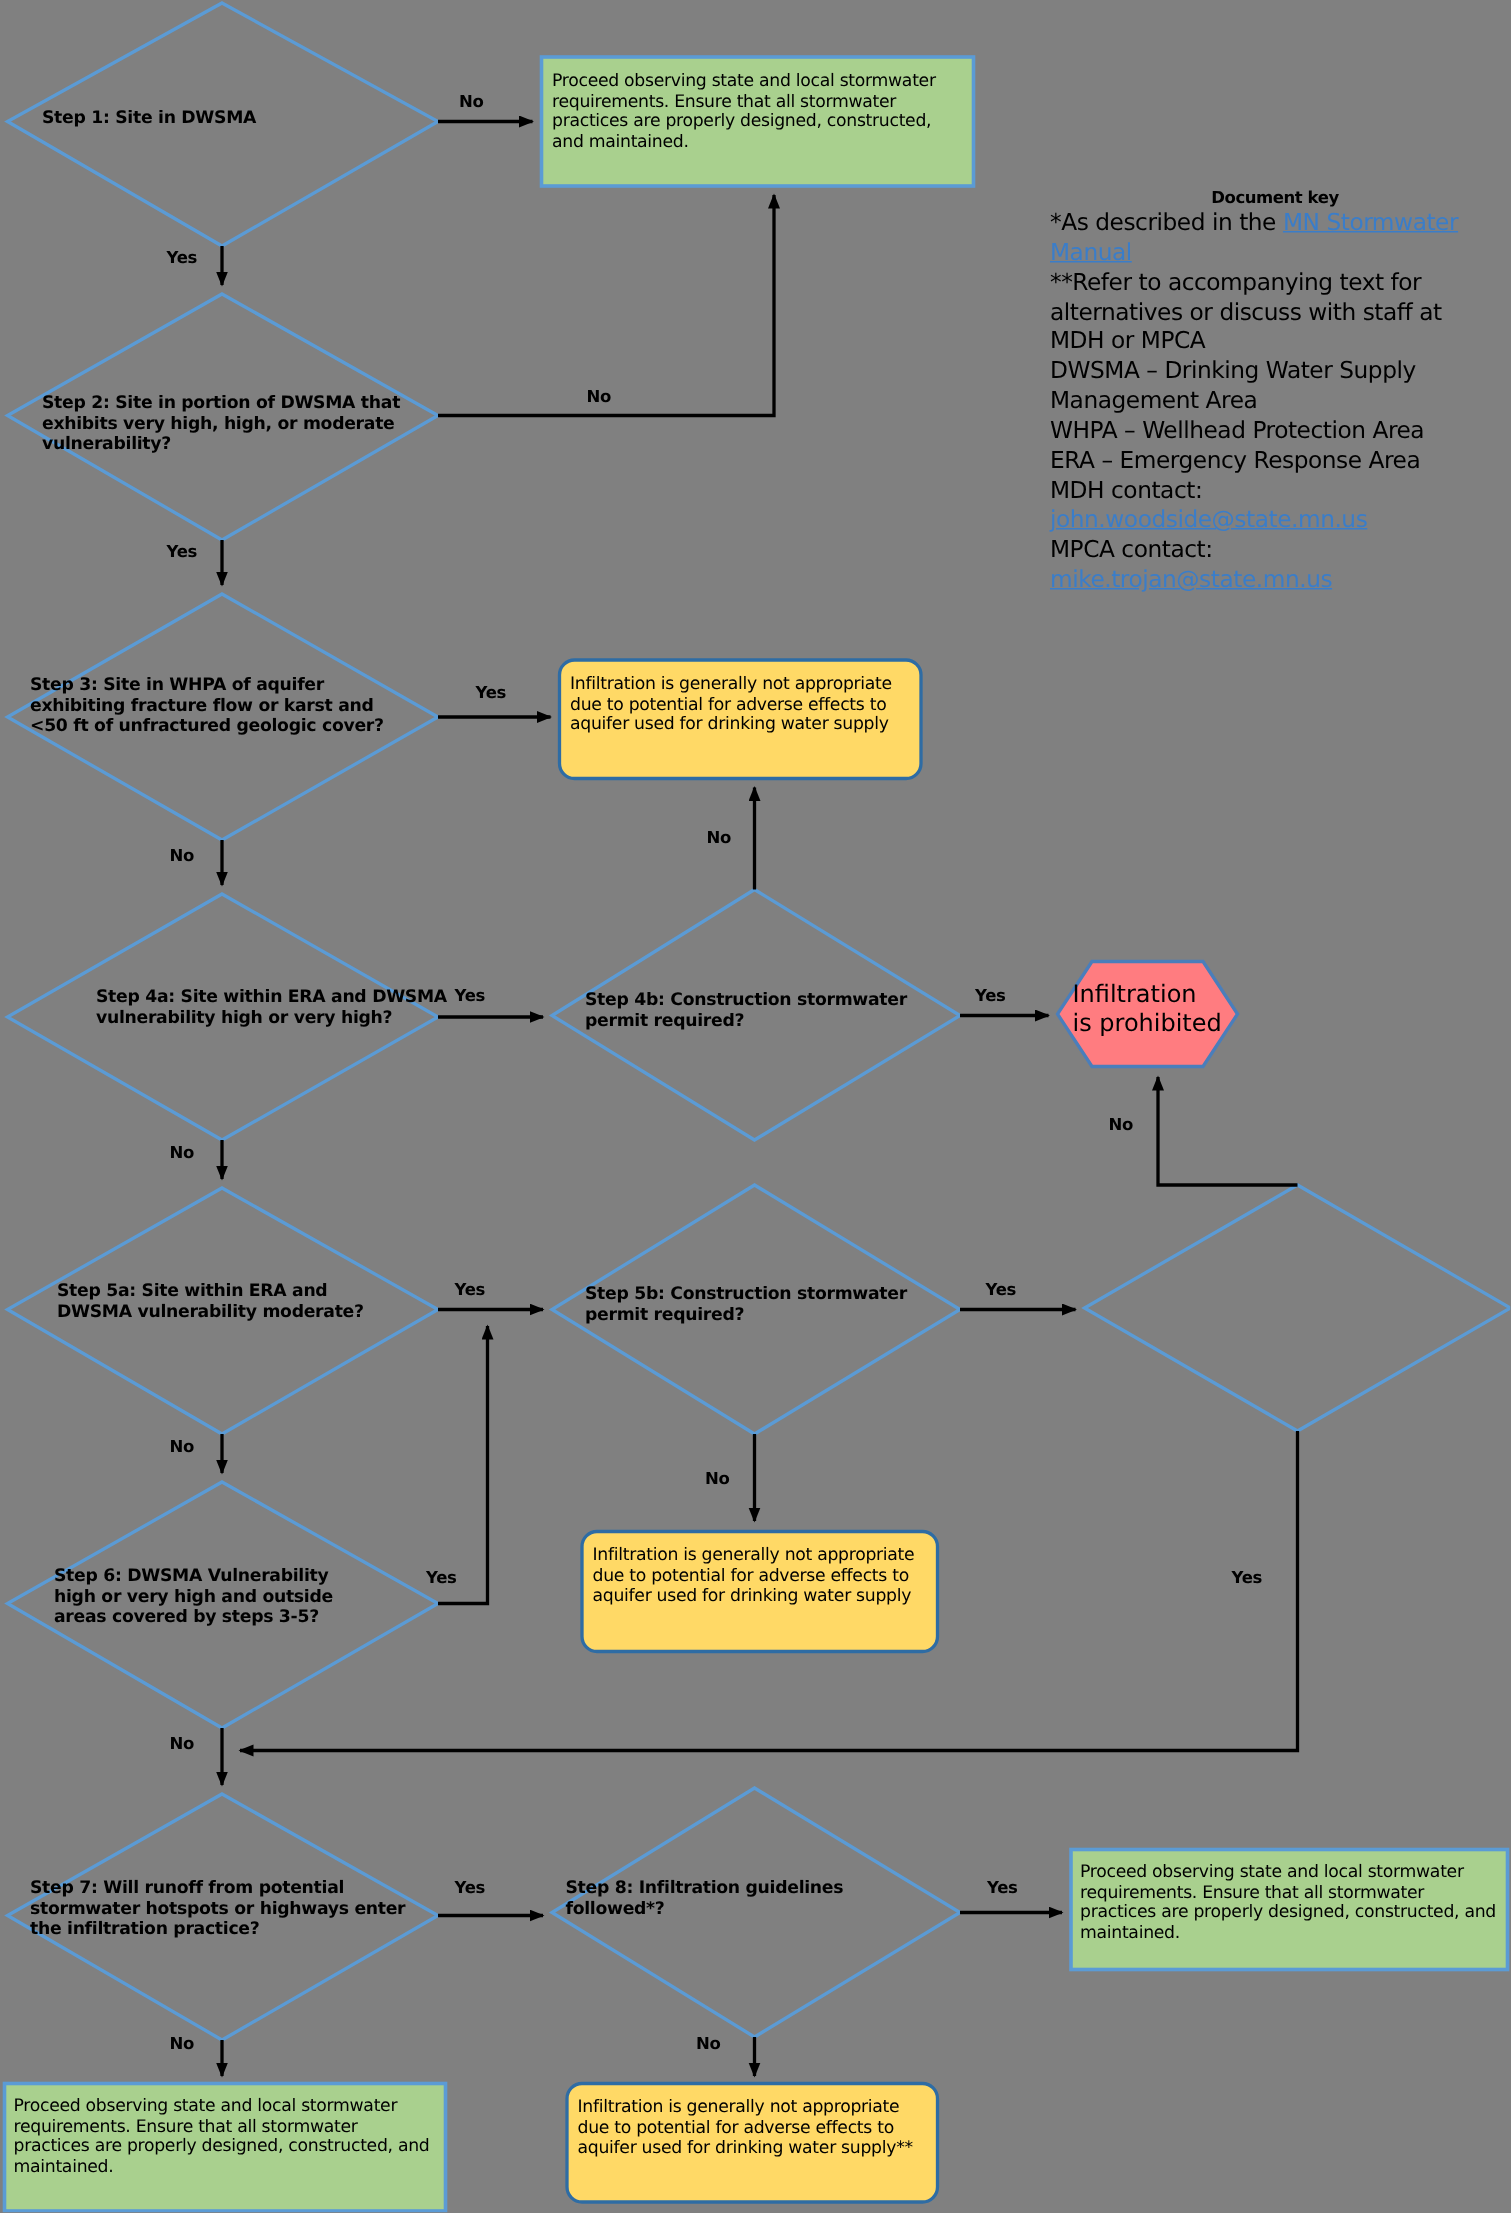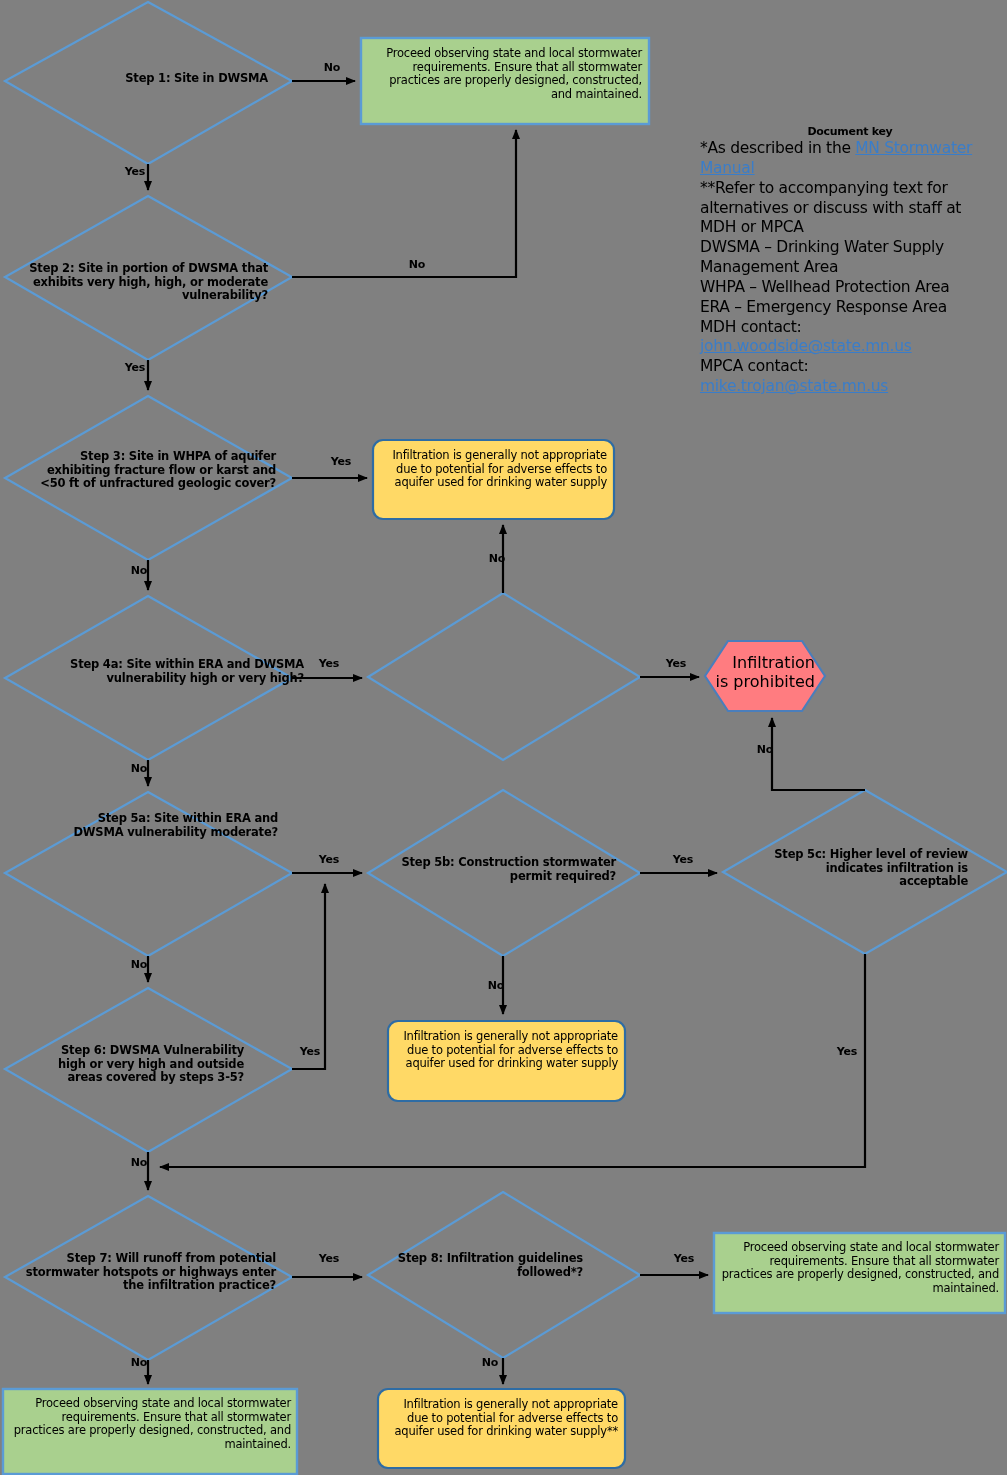--- a/index.html
+++ b/index.html
@@ -4,21 +4,21 @@
 <style>
   html,body{margin:0;padding:0;background:#808080;}
   body{font-family:"DejaVu Sans","Liberation Sans",sans-serif;}
   #page{position:relative;width:1007px;height:1475px;background:#808080;overflow:hidden;}
   svg{position:absolute;left:0;top:0;width:1007px;height:1475px;}
   .shape-fill-diamond{fill:#808080;stroke:#5b9bd5;stroke-width:2.2;}
   .shape-green{fill:#a9d08e;stroke:#5b9bd5;stroke-width:2.4;}
   .shape-yellow{fill:#ffd966;stroke:#2e6ca4;stroke-width:2.2;}
   .shape-pink{fill:#ff7c80;stroke:#4a7ebb;stroke-width:2.2;}
   .conn{stroke:#000;stroke-width:2.2;fill:none;}
-  .txt{position:absolute;text-align:right;color:#000;line-height:1.18;
+  .txt{position:absolute;text-align:left;color:#000;line-height:1.18;
        font-family:"DejaVu Sans","Liberation Sans",sans-serif;}
   .node-label{font-size:11.5px;font-weight:bold;letter-spacing:-0.2px;}
   .box-label{font-size:11.5px;font-weight:normal;letter-spacing:-0.2px;}
   .hex-label{font-size:16px;font-weight:normal;}
   .edge-label{font-size:11px;font-weight:bold;letter-spacing:-0.2px;}
   .keybox{position:absolute;left:700px;top:125px;width:300px;color:#000;
           font-size:15.5px;line-height:1.28;letter-spacing:-0.3px;
           font-family:"DejaVu Sans","Liberation Sans",sans-serif;}
   .keybox .ktitle{font-weight:bold;text-align:center;font-size:11px;display:block;}
   .keybox .klink{color:#3a7dc9;text-decoration:underline;}
@@ -100,23 +100,23 @@
 
     <path class="conn" d="M148,1360 L148,1384" marker-end="url(#arrow)"></path>
 
     <path class="conn" d="M503,1358 L503,1384" marker-end="url(#arrow)"></path>
   </svg>
 
   <div class="txt node-label" style="left:28px;top:72px;width:240px;">Step 1: Site in DWSMA</div>
   <div class="txt node-label" style="left:28px;top:262px;width:240px;">Step 2: Site in portion  of DWSMA that exhibits very high, high, or moderate vulnerability?</div>
   <div class="txt node-label" style="left:20px;top:450px;width:256px;">Step 3: Site in WHPA of aquifer exhibiting fracture flow or karst and &lt;50 ft of unfractured geologic cover?</div>
   <div class="txt node-label" style="left:32px;top:658px;width:240px;margin-left:32px;">Step 4a: Site within ERA and DWSMA vulnerability high or very high?</div>
-  <div class="txt node-label" style="left:38px;top:812px;width:220px;margin-left:20px;">Step 5a: Site within ERA and DWSMA vulnerability moderate?</div>
+  <div class="txt node-label" style="left:390px;top:660px;width:226px;">Step 4b: Construction stormwater permit required?</div>
+  <div class="txt node-label" style="left:38px;top:854px;width:220px;">Step 5a: Site within ERA and DWSMA vulnerability moderate?</div>
   <div class="txt node-label" style="left:390px;top:856px;width:226px;">Step 5b: Construction stormwater permit required?</div>
-  <div class="txt node-label" style="left:762px;top:848px;width:206px;">Step 5c: Higher level of review indicates infiltration is acceptable</div>
   <div class="txt node-label" style="left:36px;top:1044px;width:208px;">Step 6: DWSMA Vulnerability high or very high and outside areas covered by steps 3-5?</div>
   <div class="txt node-label" style="left:20px;top:1252px;width:256px;">Step 7: Will runoff from potential stormwater hotspots or highways enter the infiltration practice?</div>
   <div class="txt node-label" style="left:377px;top:1252px;width:206px;">Step 8: Infiltration guidelines followed*?</div>
 
   <div class="txt box-label" style="left:368px;top:47px;width:274px;">Proceed observing state and local stormwater requirements. Ensure that all stormwater practices are properly designed, constructed, and maintained.</div>
   <div class="txt box-label" style="left:720px;top:1241px;width:279px;">Proceed observing state and local stormwater requirements. Ensure that all stormwater practices are properly designed, constructed, and maintained.</div>
   <div class="txt box-label" style="left:9px;top:1397px;width:282px;">Proceed observing state and local stormwater requirements. Ensure that all stormwater practices are properly designed, constructed, and maintained.</div>
 
   <div class="txt box-label" style="left:380px;top:449px;width:227px;">Infiltration is generally not appropriate due to potential for adverse effects to aquifer used for drinking water supply</div>
   <div class="txt box-label" style="left:395px;top:1030px;width:223px;">Infiltration is generally not appropriate due to potential for adverse effects to aquifer used for drinking water supply</div>

